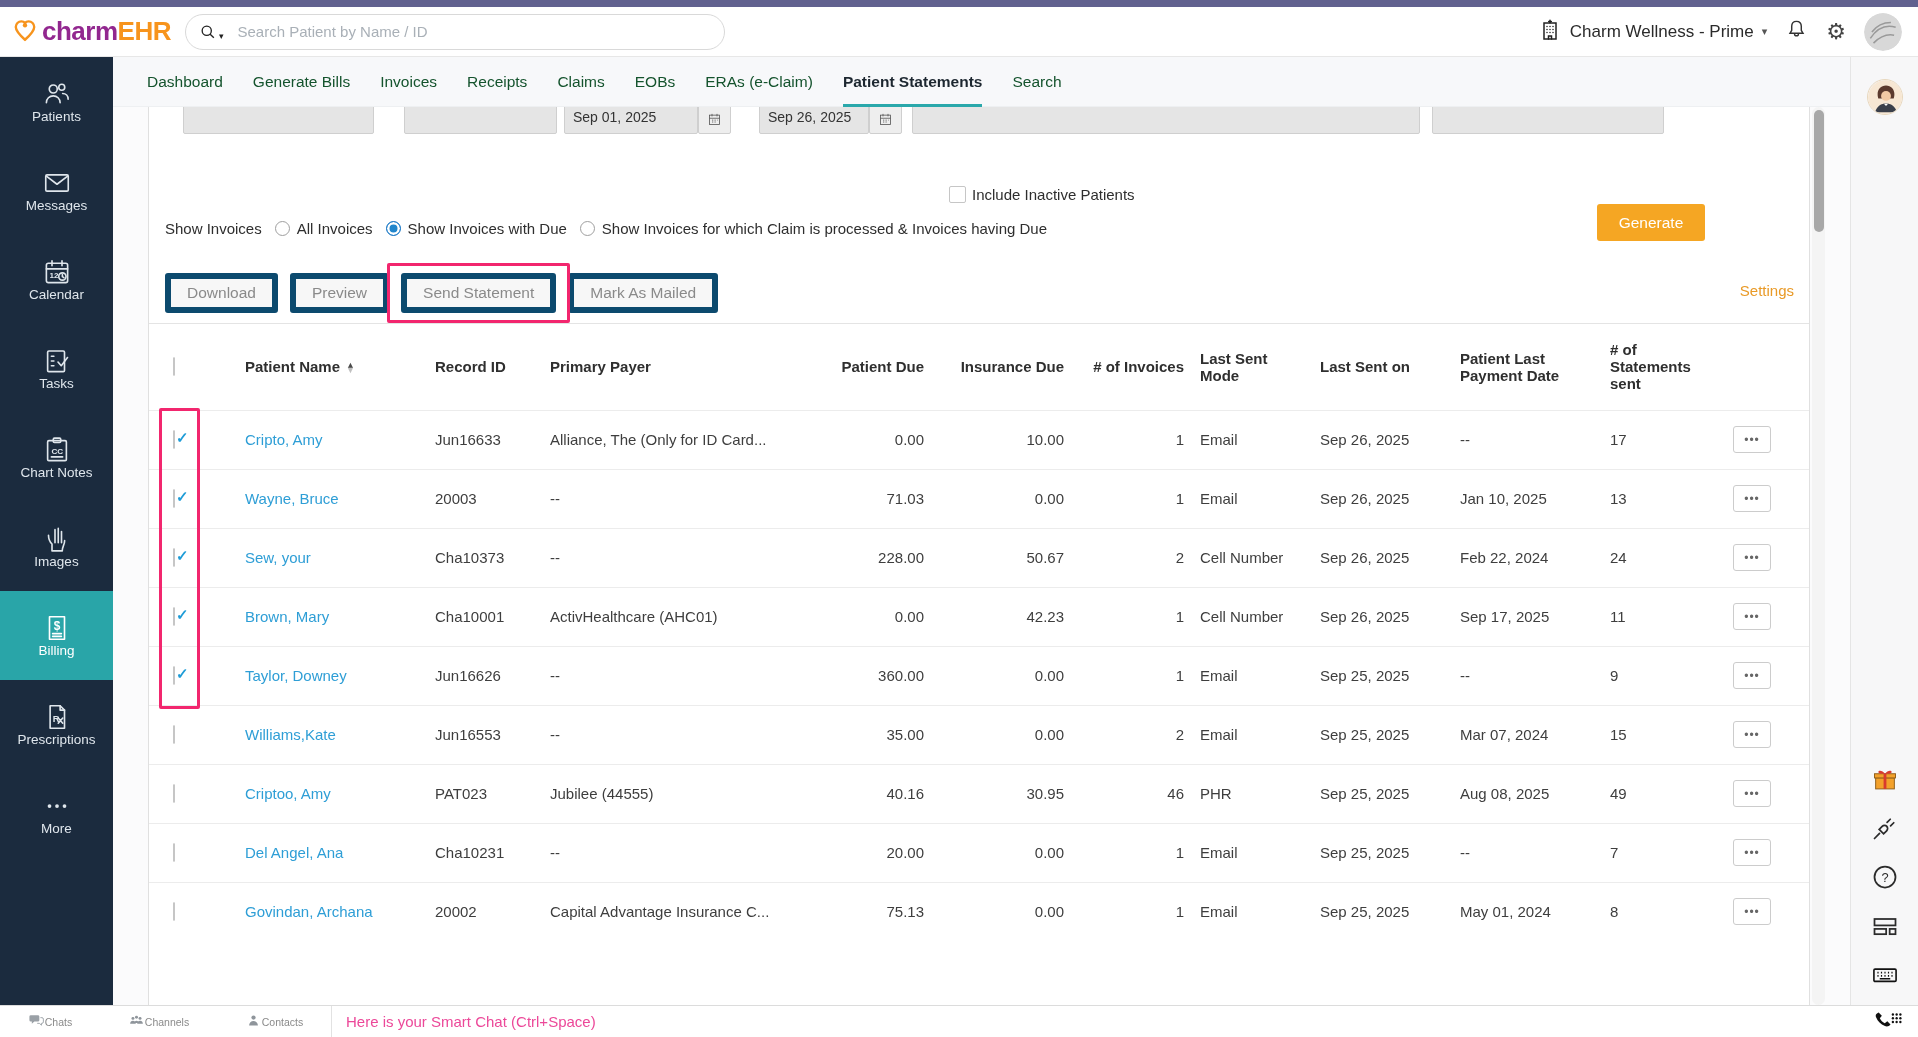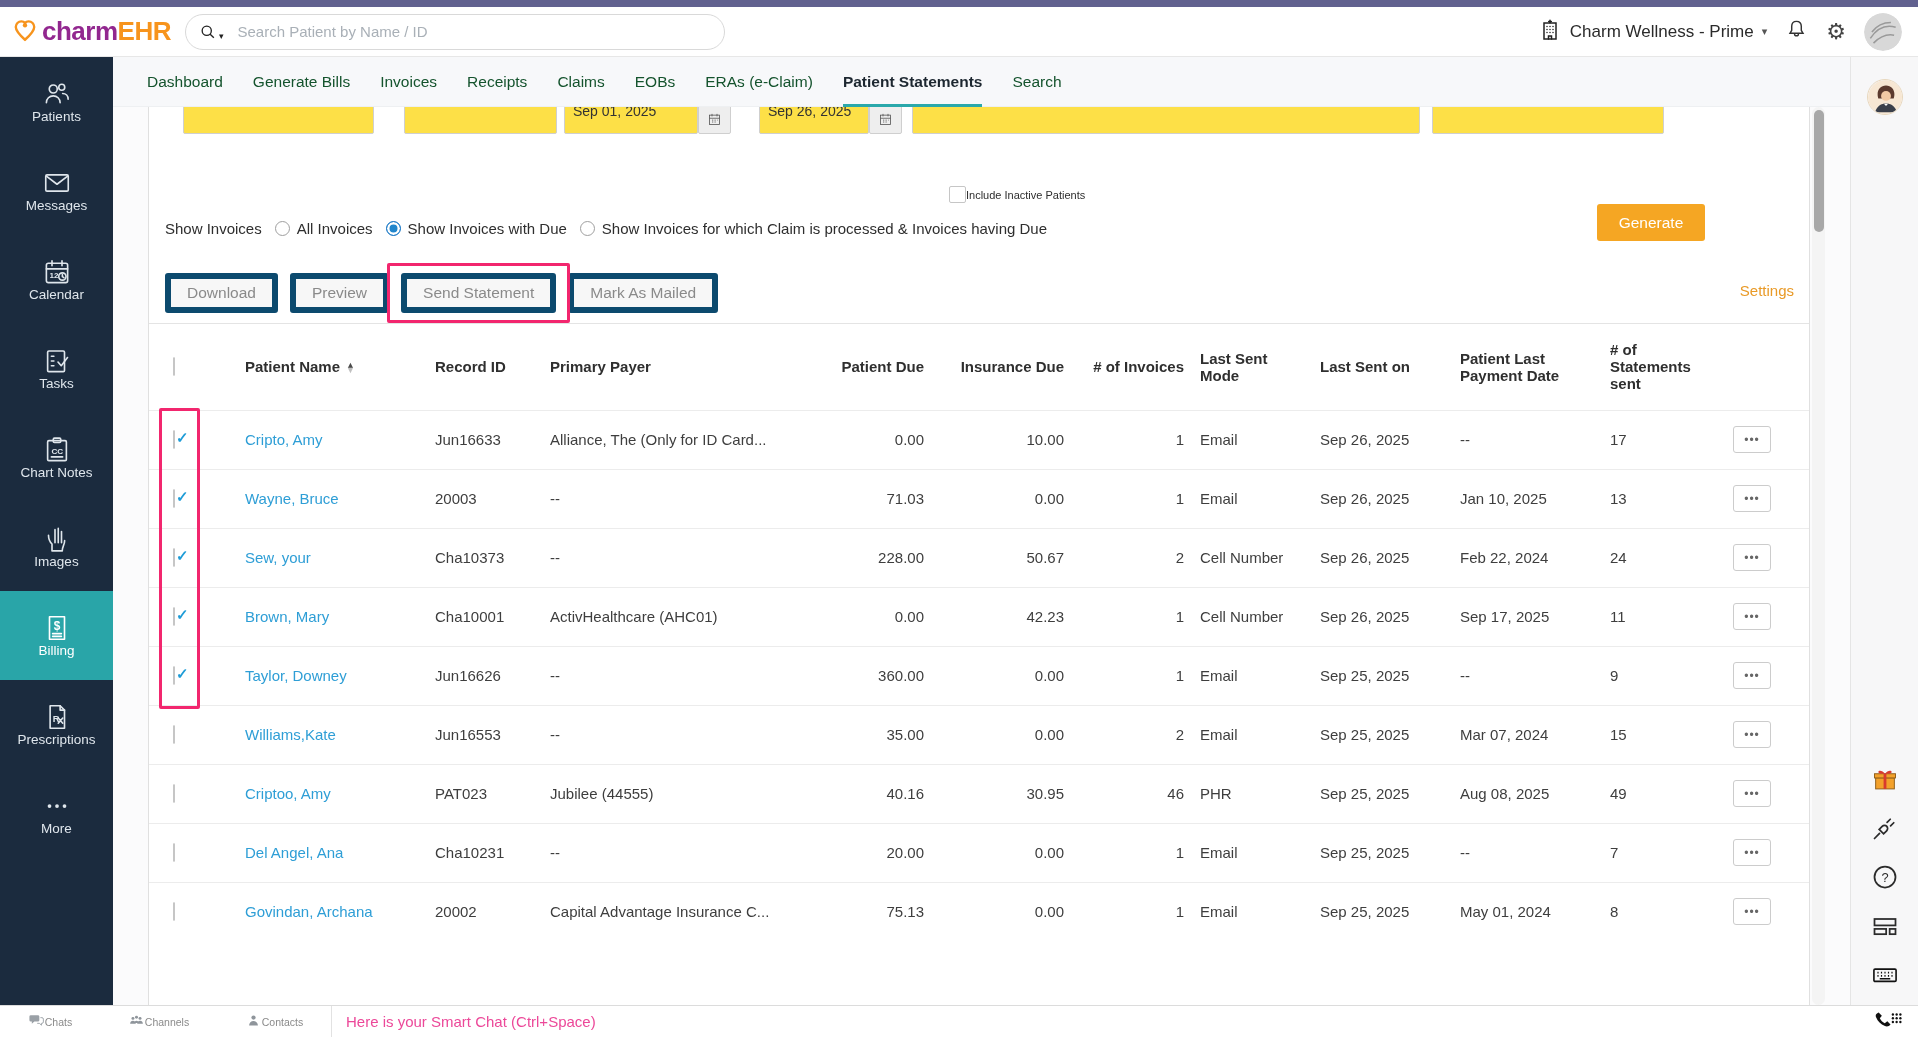--- a/index.html
+++ b/index.html
@@ -44,25 +44,25 @@
   .navbar { position:absolute; left:113px; top:57px; width:1737px; height:50px; background:#f7f8fa; display:flex; align-items:center; gap:30px; padding-left:34px; border-bottom:1px solid #eef0f2; }
   .tab { font-size:15.5px; color:#14532d; cursor:pointer; position:relative; height:50px; display:flex; align-items:center; }
   .tab.active { font-weight:bold; color:#1d2730; }
   .tab.active::after { content:""; position:absolute; left:0; right:0; bottom:0; height:3px; background:#2aa8ab; }
 
   
   .content { position:absolute; left:113px; top:107px; width:1737px; height:898px; background:#fbfbfc; overflow:hidden; }
   .card { position:absolute; left:35px; top:-26px; width:1662px; height:940px; background:#fff; border:1px solid #e0e0e0; }
 
   
-  .finput { position:absolute; height:34px; border:1px solid #cfcfcf; border-radius:2px; background:#fde047; font-size:14px; color:#333; display:flex; align-items:flex-start; padding:2px 8px; overflow:hidden; }
+  .finput { position:absolute; height:34px; border:1px solid #cfcfcf; border-radius:2px; background:#e5e5e5; font-size:14px; color:#333; display:flex; align-items:center; padding:2px 8px; overflow:hidden; }
   .date-btn { position:absolute; height:34px; width:33px; border:1px solid #cfcfcf; background:#eee; border-radius:2px; display:flex; align-items:flex-end; justify-content:center; padding-bottom:6px; }
   .date-btn svg { width:15px; height:15px; stroke:#555; fill:none; stroke-width:1.3; }
 
-  .inc-row { position:absolute; left:800px; top:104px; display:flex; align-items:center; font-size:11px; color:#2e2e2e; }
+  .inc-row { position:absolute; left:800px; top:104px; display:flex; align-items:center; gap:6px; font-size:15px; color:#2e2e2e; }
   .cb { width:17px; height:17px; border:1px solid #c6c6c6; border-radius:2px; background:#fff; position:relative; flex:0 0 auto; }
   .cb.checked::after { content:"\2713"; position:absolute; left:2px; top:-2px; font-size:15px; font-weight:bold; color:#1e9cd7; }
 
   .radio-row { position:absolute; left:16px; top:138px; width:1630px; display:flex; align-items:center; gap:13px; font-size:15px; color:#2e2e2e; }
   .radio-label { font-weight:normal; }
   .opt { display:flex; align-items:center; gap:7px; cursor:pointer; }
   .radio { width:15px; height:15px; border:1px solid #9f9f9f; border-radius:50%; background:#fff; position:relative; flex:0 0 auto; }
   .radio.sel { border:1px solid #1976c5; background:#2186cc; box-shadow:inset 0 0 0 2.5px #fff; }
   .gen-btn { position:absolute; right:90px; top:-8px; width:108px; height:37px; background:#f5a623; color:#fff; font-size:15.5px; border:none; border-radius:3px; cursor:pointer; }
 

